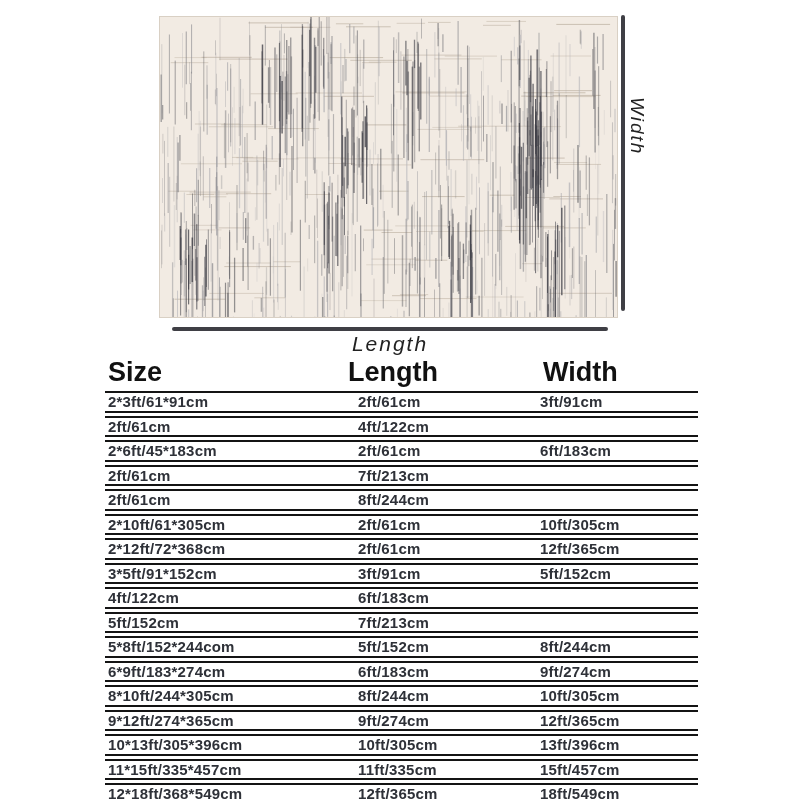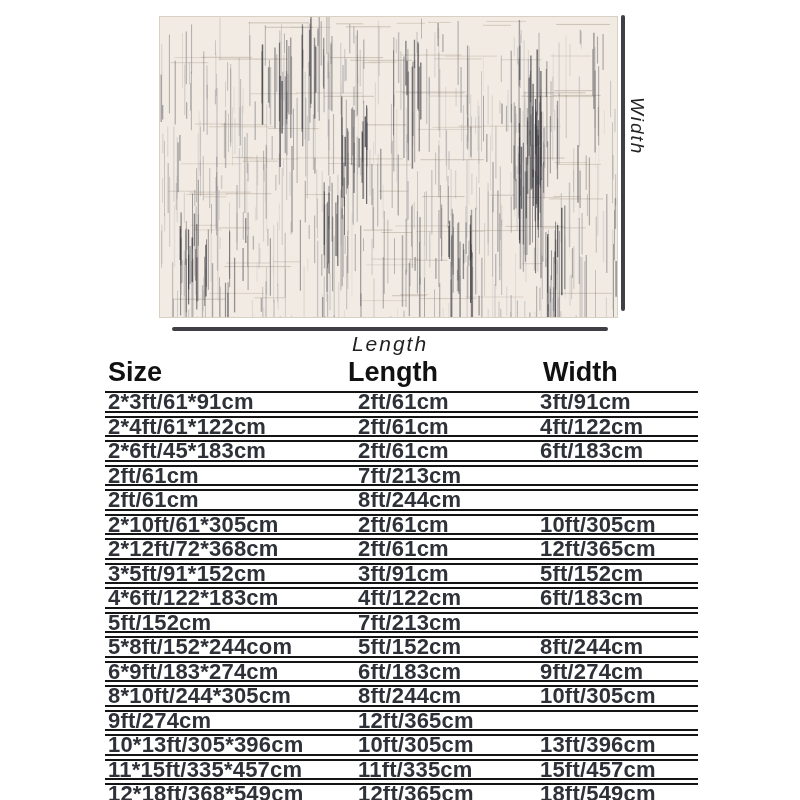--- a/index.html
+++ b/index.html
@@ -57,21 +57,21 @@
     font-size: 27px; font-weight: bold; line-height: 30px;
     color: var(--header-text, #111);
     margin-bottom: 4px;
   }
   .trow {
     display: grid; grid-template-columns: 250px 182px 161px;
     border-top: 2px solid var(--table-border, #141414);
     border-bottom: 2px solid var(--table-border, #141414);
     padding: 1px 0;
     margin-bottom: 3px;
-    font-size: 22px; font-weight: bold; line-height: 15.5px;
+    font-size: 15px; font-weight: bold; line-height: 15.5px;
     letter-spacing: 0.2px;
     color: var(--cell-text, #2e3138);
   }
   .trow:last-child { margin-bottom: 0; }
   .tcell { padding-left: 3px; white-space: nowrap; overflow: hidden; }
 </style>
 </head>
 <body>
 
 <div class="canvas">
@@ -942,21 +942,20 @@
       <div>Length</div>
       <div>Width</div>
     </div>
     <div id="rows">
         <div class="trow">
           <div class="tcell">2*3ft/61*91cm</div>
           <div class="tcell">2ft/61cm</div>
           <div class="tcell">3ft/91cm</div>
         </div>
         <div class="trow">
-          <div class="tcell">2*4ft/61*122cm</div>
           <div class="tcell">2ft/61cm</div>
           <div class="tcell">4ft/122cm</div>
         </div>
         <div class="trow">
           <div class="tcell">2*6ft/45*183cm</div>
           <div class="tcell">2ft/61cm</div>
           <div class="tcell">6ft/183cm</div>
         </div>
         <div class="trow">
           <div class="tcell">2ft/61cm</div>
@@ -975,21 +974,20 @@
           <div class="tcell">2*12ft/72*368cm</div>
           <div class="tcell">2ft/61cm</div>
           <div class="tcell">12ft/365cm</div>
         </div>
         <div class="trow">
           <div class="tcell">3*5ft/91*152cm</div>
           <div class="tcell">3ft/91cm</div>
           <div class="tcell">5ft/152cm</div>
         </div>
         <div class="trow">
-          <div class="tcell">4*6ft/122*183cm</div>
           <div class="tcell">4ft/122cm</div>
           <div class="tcell">6ft/183cm</div>
         </div>
         <div class="trow">
           <div class="tcell">5ft/152cm</div>
           <div class="tcell">7ft/213cm</div>
         </div>
         <div class="trow">
           <div class="tcell">5*8ft/152*244com</div>
           <div class="tcell">5ft/152cm</div>
@@ -999,20 +997,21 @@
           <div class="tcell">6*9ft/183*274cm</div>
           <div class="tcell">6ft/183cm</div>
           <div class="tcell">9ft/274cm</div>
         </div>
         <div class="trow">
           <div class="tcell">8*10ft/244*305cm</div>
           <div class="tcell">8ft/244cm</div>
           <div class="tcell">10ft/305cm</div>
         </div>
         <div class="trow">
+          <div class="tcell">9*12ft/274*365cm</div>
           <div class="tcell">9ft/274cm</div>
           <div class="tcell">12ft/365cm</div>
         </div>
         <div class="trow">
           <div class="tcell">10*13ft/305*396cm</div>
           <div class="tcell">10ft/305cm</div>
           <div class="tcell">13ft/396cm</div>
         </div>
         <div class="trow">
           <div class="tcell">11*15ft/335*457cm</div>

